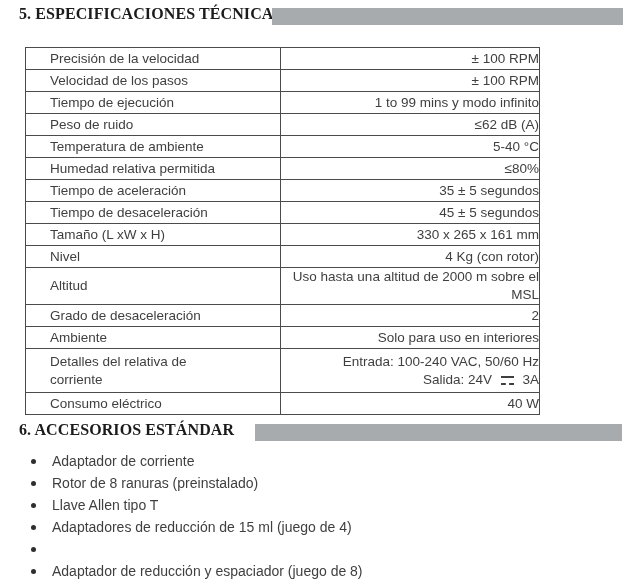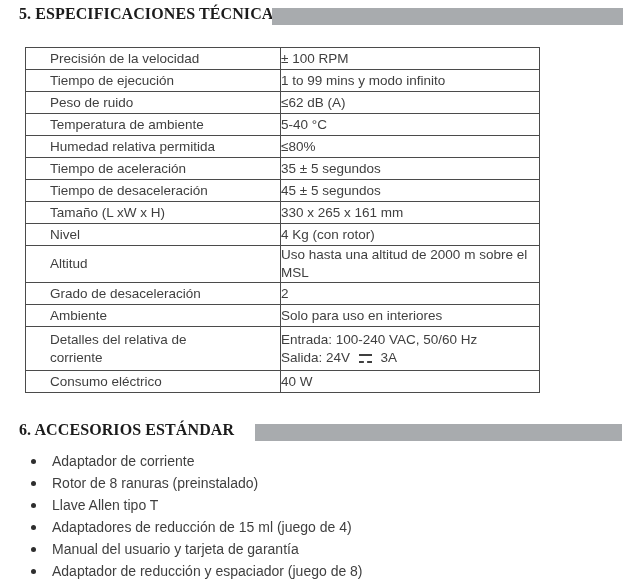--- a/index.html
+++ b/index.html
@@ -26,21 +26,21 @@
     border-collapse:collapse; table-layout:fixed;
     border:1.5px solid #4b4b4b;
     font-size:13.5px; color:#3f3f3f;
   }
   col.c1 { width:255px; }
   td.cell {
     border:1px solid #4b4b4b; vertical-align:middle;
     line-height:18px; padding:0;
   }
   td.lbl { padding-left:24px; white-space:pre-line; }
-  td.val { text-align:left; white-space:pre-line; }
+  td.val { text-align:right; white-space:pre-line; }
   tr.spec-row  { height:22px; }
   tr.tall      { height:44px; }
 
   ul.accessories { position:absolute; left:0; top:450px; margin:0; padding:0; list-style:none; width:594px; }
   li.acc-item { position:relative; height:22px; line-height:22px; font-size:14px; padding-left:52px; white-space:nowrap; }
   .bullet {
     position:absolute; left:31px; top:9px;
     width:5px; height:5px; border-radius:50%; background:#2e2e2e;
   }
 
@@ -58,20 +58,24 @@
   <div class="heading-bar" id="bar5"></div>
 
   <table class="specs">
     <colgroup>
         <col class="c1">
         <col class="c2">
       </colgroup>
     <tbody>
       <tr class="spec-row">
         <td class="cell lbl">Precisión de la velocidad</td>
+        <td class="cell val">± 100 RPM</td>
+      </tr>
+      <tr class="spec-row">
+        <td class="cell lbl">Velocidad de los pasos</td>
         <td class="cell val">± 100 RPM</td>
       </tr>
       <tr class="spec-row">
         <td class="cell lbl">Tiempo de ejecución</td>
         <td class="cell val">1 to 99 mins y modo infinito</td>
       </tr>
       <tr class="spec-row">
         <td class="cell lbl">Peso de ruido</td>
         <td class="cell val">≤62 dB (A)</td>
       </tr>
@@ -139,21 +143,20 @@
     <li class="acc-item">
       <span class="bullet"></span>
       <span>Llave Allen tipo T</span>
     </li>
     <li class="acc-item">
       <span class="bullet"></span>
       <span>Adaptadores de reducción de 15 ml (juego de 4)</span>
     </li>
     <li class="acc-item">
       <span class="bullet"></span>
-      <span>Manual del usuario y tarjeta de garantía</span>
     </li>
     <li class="acc-item">
       <span class="bullet"></span>
       <span>Adaptador de reducción y espaciador (juego de 8)</span>
     </li>
   </ul>
 
 </div>
 
 </body></html>

